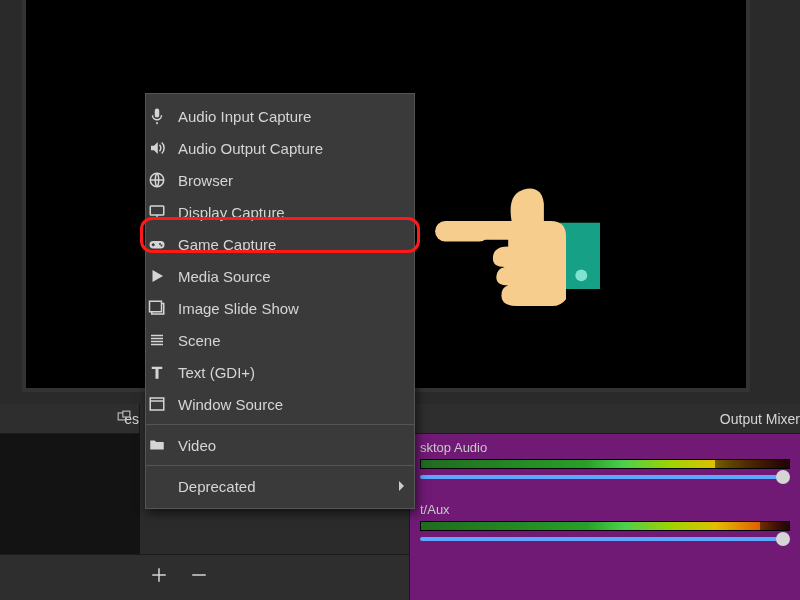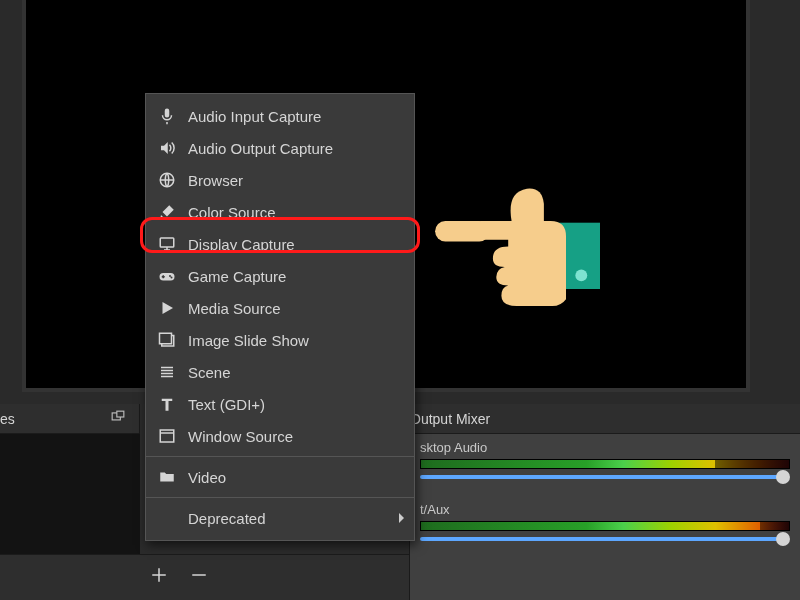--- a/index.html
+++ b/index.html
@@ -27,21 +27,21 @@
     border: 4px solid #333;
   }
   .strip {
     position: absolute;
     top: 404px; left: 0; width: 800px; height: 196px;
     background: #2b2b2b;
   }
   .panel-header {
     height: 30px;
     line-height: 30px;
-    text-align: left;
+    text-align: right;
     color: #d5d5d5;
     font-size: 14px;
     position: relative;
     border-bottom: 1px solid #1b1b1b;
     background: #2e2e2e;
   }
   .collapse-icon {
     position: absolute;
     right: 8px; top: 5px;
     width: 20px; height: 20px;
@@ -84,21 +84,21 @@
     font-size: 18px;
   }
   .mixer-panel {
     position: absolute;
     left: 410px; top: 0; width: 390px; height: 196px;
     background: #2b2b2b;
   }
   .mixer-body {
     position: absolute;
     left: 0; top: 30px; width: 100%; height: 166px;
-    background: #404040;
+    background: #701a75;
     padding: 0;
   }
   .mixer-channel {
     height: 62px;
     position: relative;
     padding: 6px 10px 0 10px;
   }
   .channel-label {
     color: #c8c8c8;
     font-size: 13px;
@@ -160,21 +160,21 @@
     background: #3a3a3a;
     border: 1px solid #555;
     box-shadow: 2px 4px 10px rgba(0,0,0,0.6);
     padding: 6px 0;
     z-index: 500;
   }
   .ctx-item {
     height: 32px;
     display: flex;
     align-items: center;
-    padding: 0 10px;
+    padding: 0 0;
     cursor: default;
     color: #d5d5d5;
     position: relative;
   }
   .ctx-sep {
     height: 1px;
     background: #555;
     margin: 4px 0;
   }
   .ctx-icon {
@@ -313,28 +313,20 @@
         <span class="ctx-icon">
           <svg class="icn" viewBox="0 0 24 24">
             <use href="#globe-icon"></use>
           </svg>
         </span>
         <span>Browser</span>
       </div>
       <div class="ctx-item">
         <span class="ctx-icon">
           <svg class="icn" viewBox="0 0 24 24">
-            <use href="#brush-icon"></use>
-          </svg>
-        </span>
-        <span>Color Source</span>
-      </div>
-      <div class="ctx-item">
-        <span class="ctx-icon">
-          <svg class="icn" viewBox="0 0 24 24">
             <use href="#monitor-icon"></use>
           </svg>
         </span>
         <span>Display Capture</span>
       </div>
       <div class="ctx-item">
         <span class="ctx-icon">
           <svg class="icn" viewBox="0 0 24 24">
             <use href="#gamepad-icon"></use>
           </svg>

